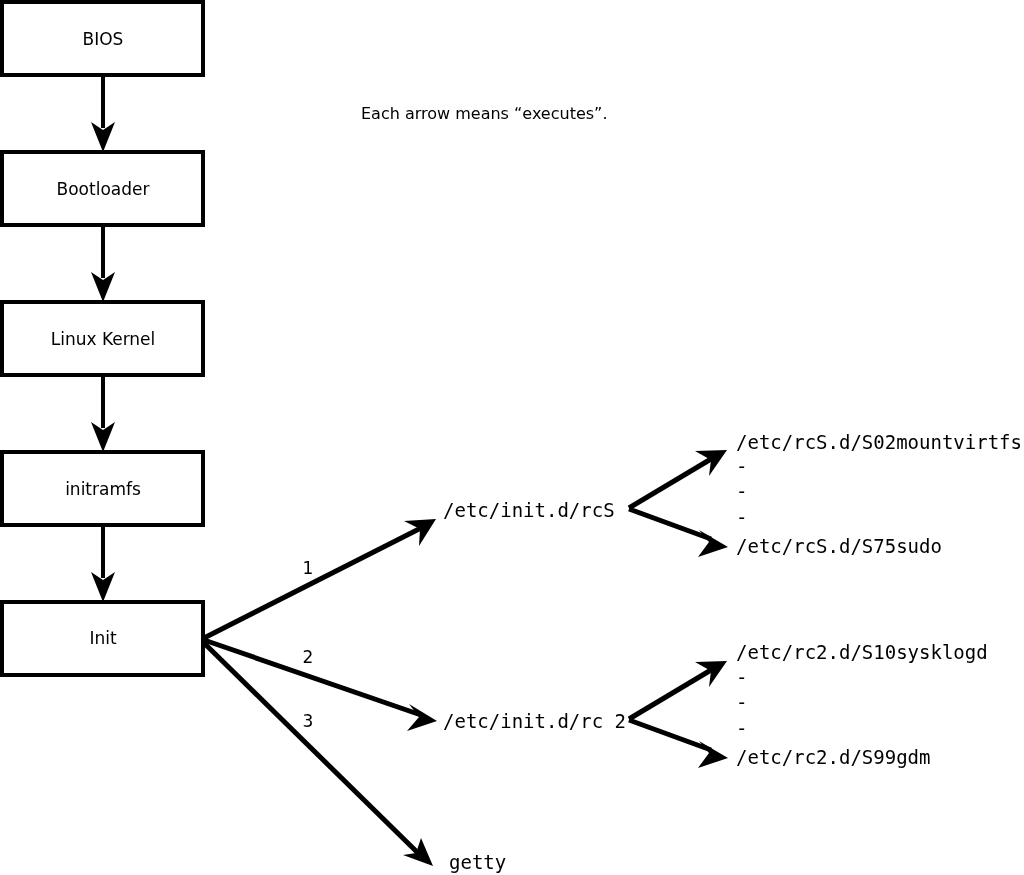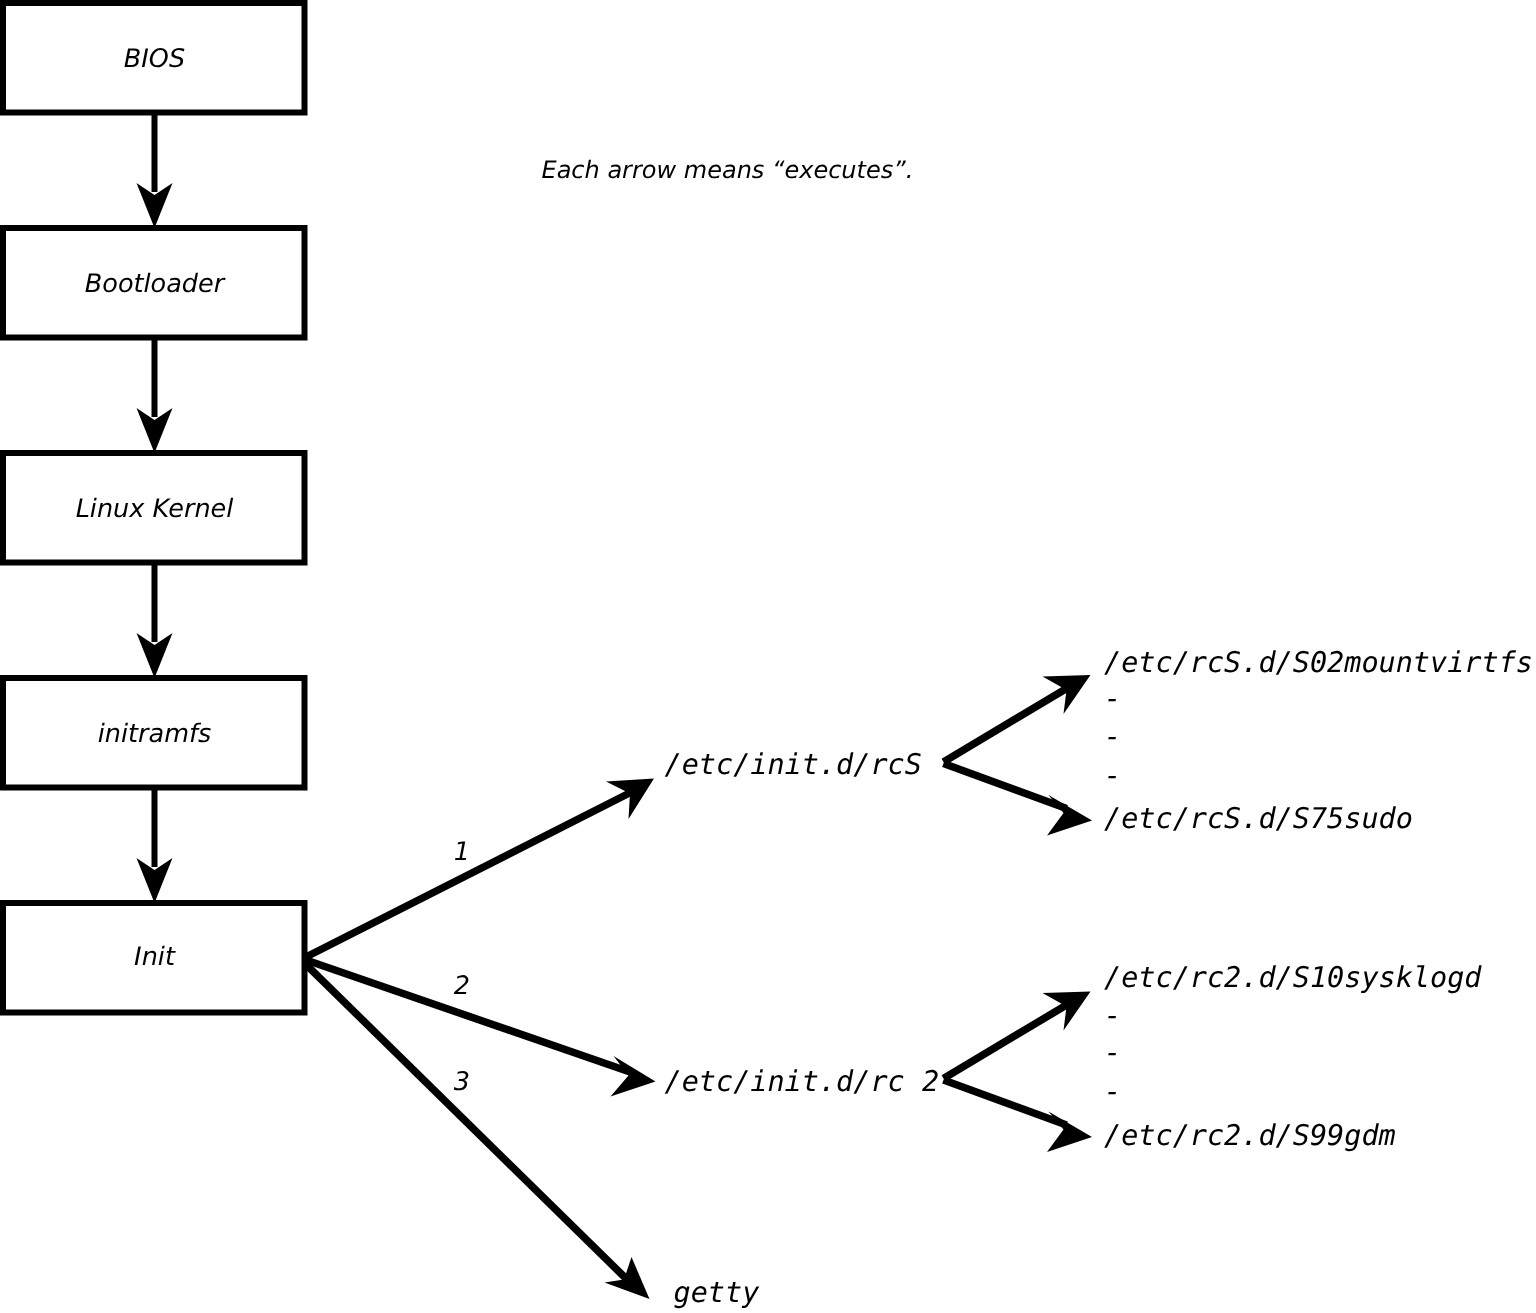--- a/index.html
+++ b/index.html
@@ -10,21 +10,20 @@
   body {
     width: 1024px;
     height: 875px;
     font-family: "Liberation Sans", sans-serif;
     overflow: hidden;
   }
   #diagram-root {
     position: relative;
     width: 848px;
     height: 875px;
-    font-style: italic;
   }
   svg#boot-diagram {
     display: block;
     width: 1024px;
     height: 875px;
   }
   .box-rect {
     fill: #ffffff;
     stroke: #000000;
     stroke-width: 4;

